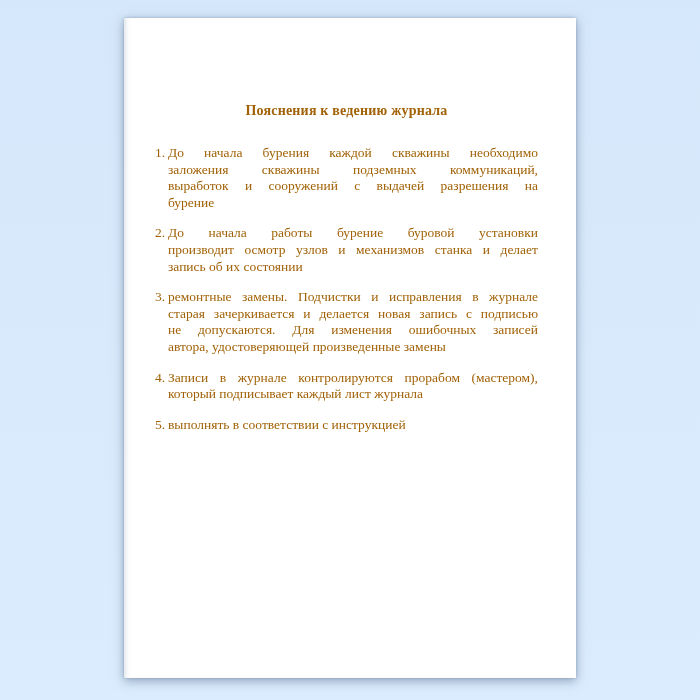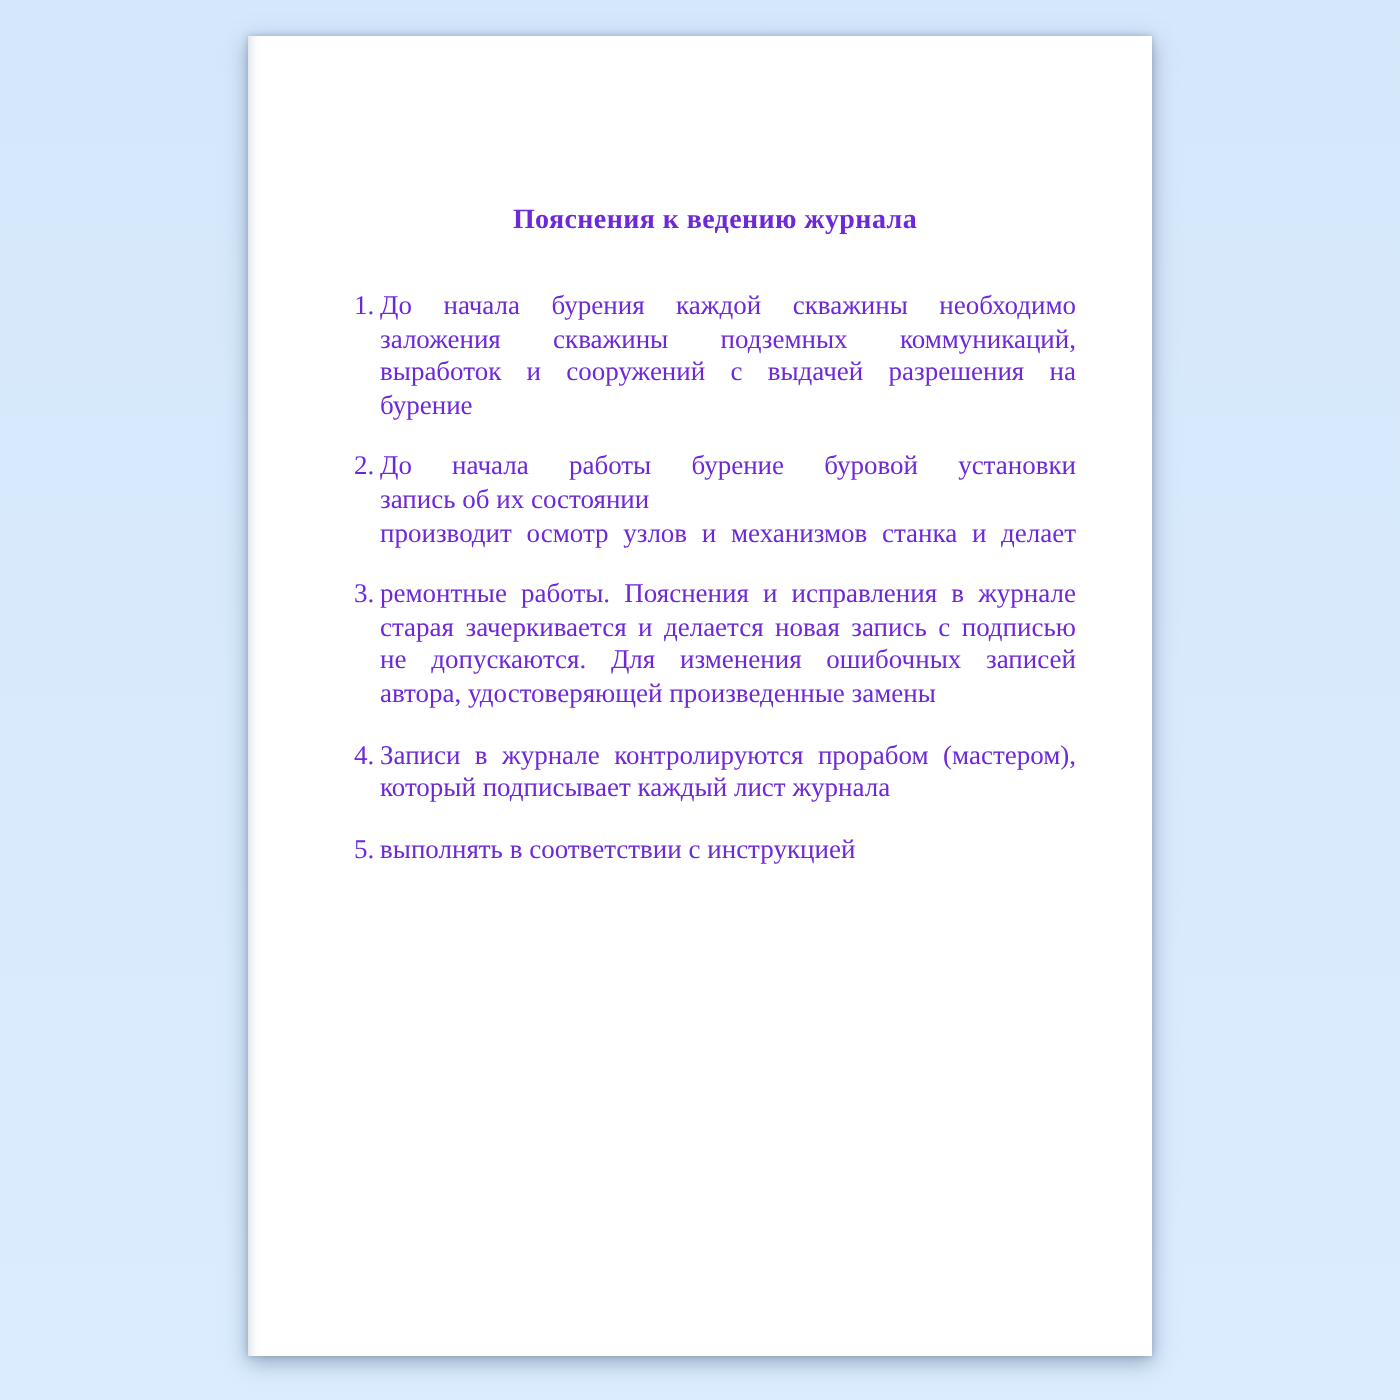--- a/index.html
+++ b/index.html
@@ -15,26 +15,26 @@
     font-family: "Liberation Serif", "DejaVu Serif", serif;
   }
   .page {
     position: absolute;
     left: 124px;
     top: 18px;
     width: 452px;
     height: 660px;
     background: #ffffff;
     box-sizing: border-box;
-    padding: 84px 38px 0 53px;
+    padding: 84px 38px 0 31px;
     box-shadow:
       0 3px 10px rgba(88, 110, 140, 0.55),
       0 0 3px rgba(88, 110, 140, 0.35),
       inset 5px 0 6px -5px rgba(130, 150, 175, 0.45);
-    color: #6d28d9;
+    color: #a16207;
   }
   .title {
     margin: 0 0 25px 0;
     font-size: 14px;
     line-height: 18px;
     font-weight: bold;
     text-align: center;
     letter-spacing: 0.2px;
   }
   ol.explanations {
@@ -74,27 +74,27 @@
         <span class="num">1.</span>
         <div class="line">До начала бурения каждой скважины необходимо</div>
         <div class="line">заложения скважины подземных коммуникаций,</div>
         <div class="line">выработок и сооружений с выдачей разрешения на</div>
         <div class="line last">бурение</div>
       </li>
 
       <li>
         <span class="num">2.</span>
         <div class="line">До начала работы бурение буровой установки</div>
+        <div class="line">производит осмотр узлов и механизмов станка и делает</div>
         <div class="line last">запись об их состоянии</div>
-        <div class="line">производит осмотр узлов и механизмов станка и делает</div>
       </li>
 
       <li>
         <span class="num">3.</span>
-        <div class="line">ремонтные работы. Пояснения и исправления в журнале</div>
+        <div class="line">ремонтные замены. Подчистки и исправления в журнале</div>
         <div class="line">старая зачеркивается и делается новая запись с подписью</div>
         <div class="line">не допускаются. Для изменения ошибочных записей</div>
         <div class="line last">автора, удостоверяющей произведенные замены</div>
       </li>
 
       <li>
         <span class="num">4.</span>
         <div class="line">Записи в журнале контролируются прорабом (мастером),</div>
         <div class="line last">который подписывает каждый лист журнала</div>
       </li>

